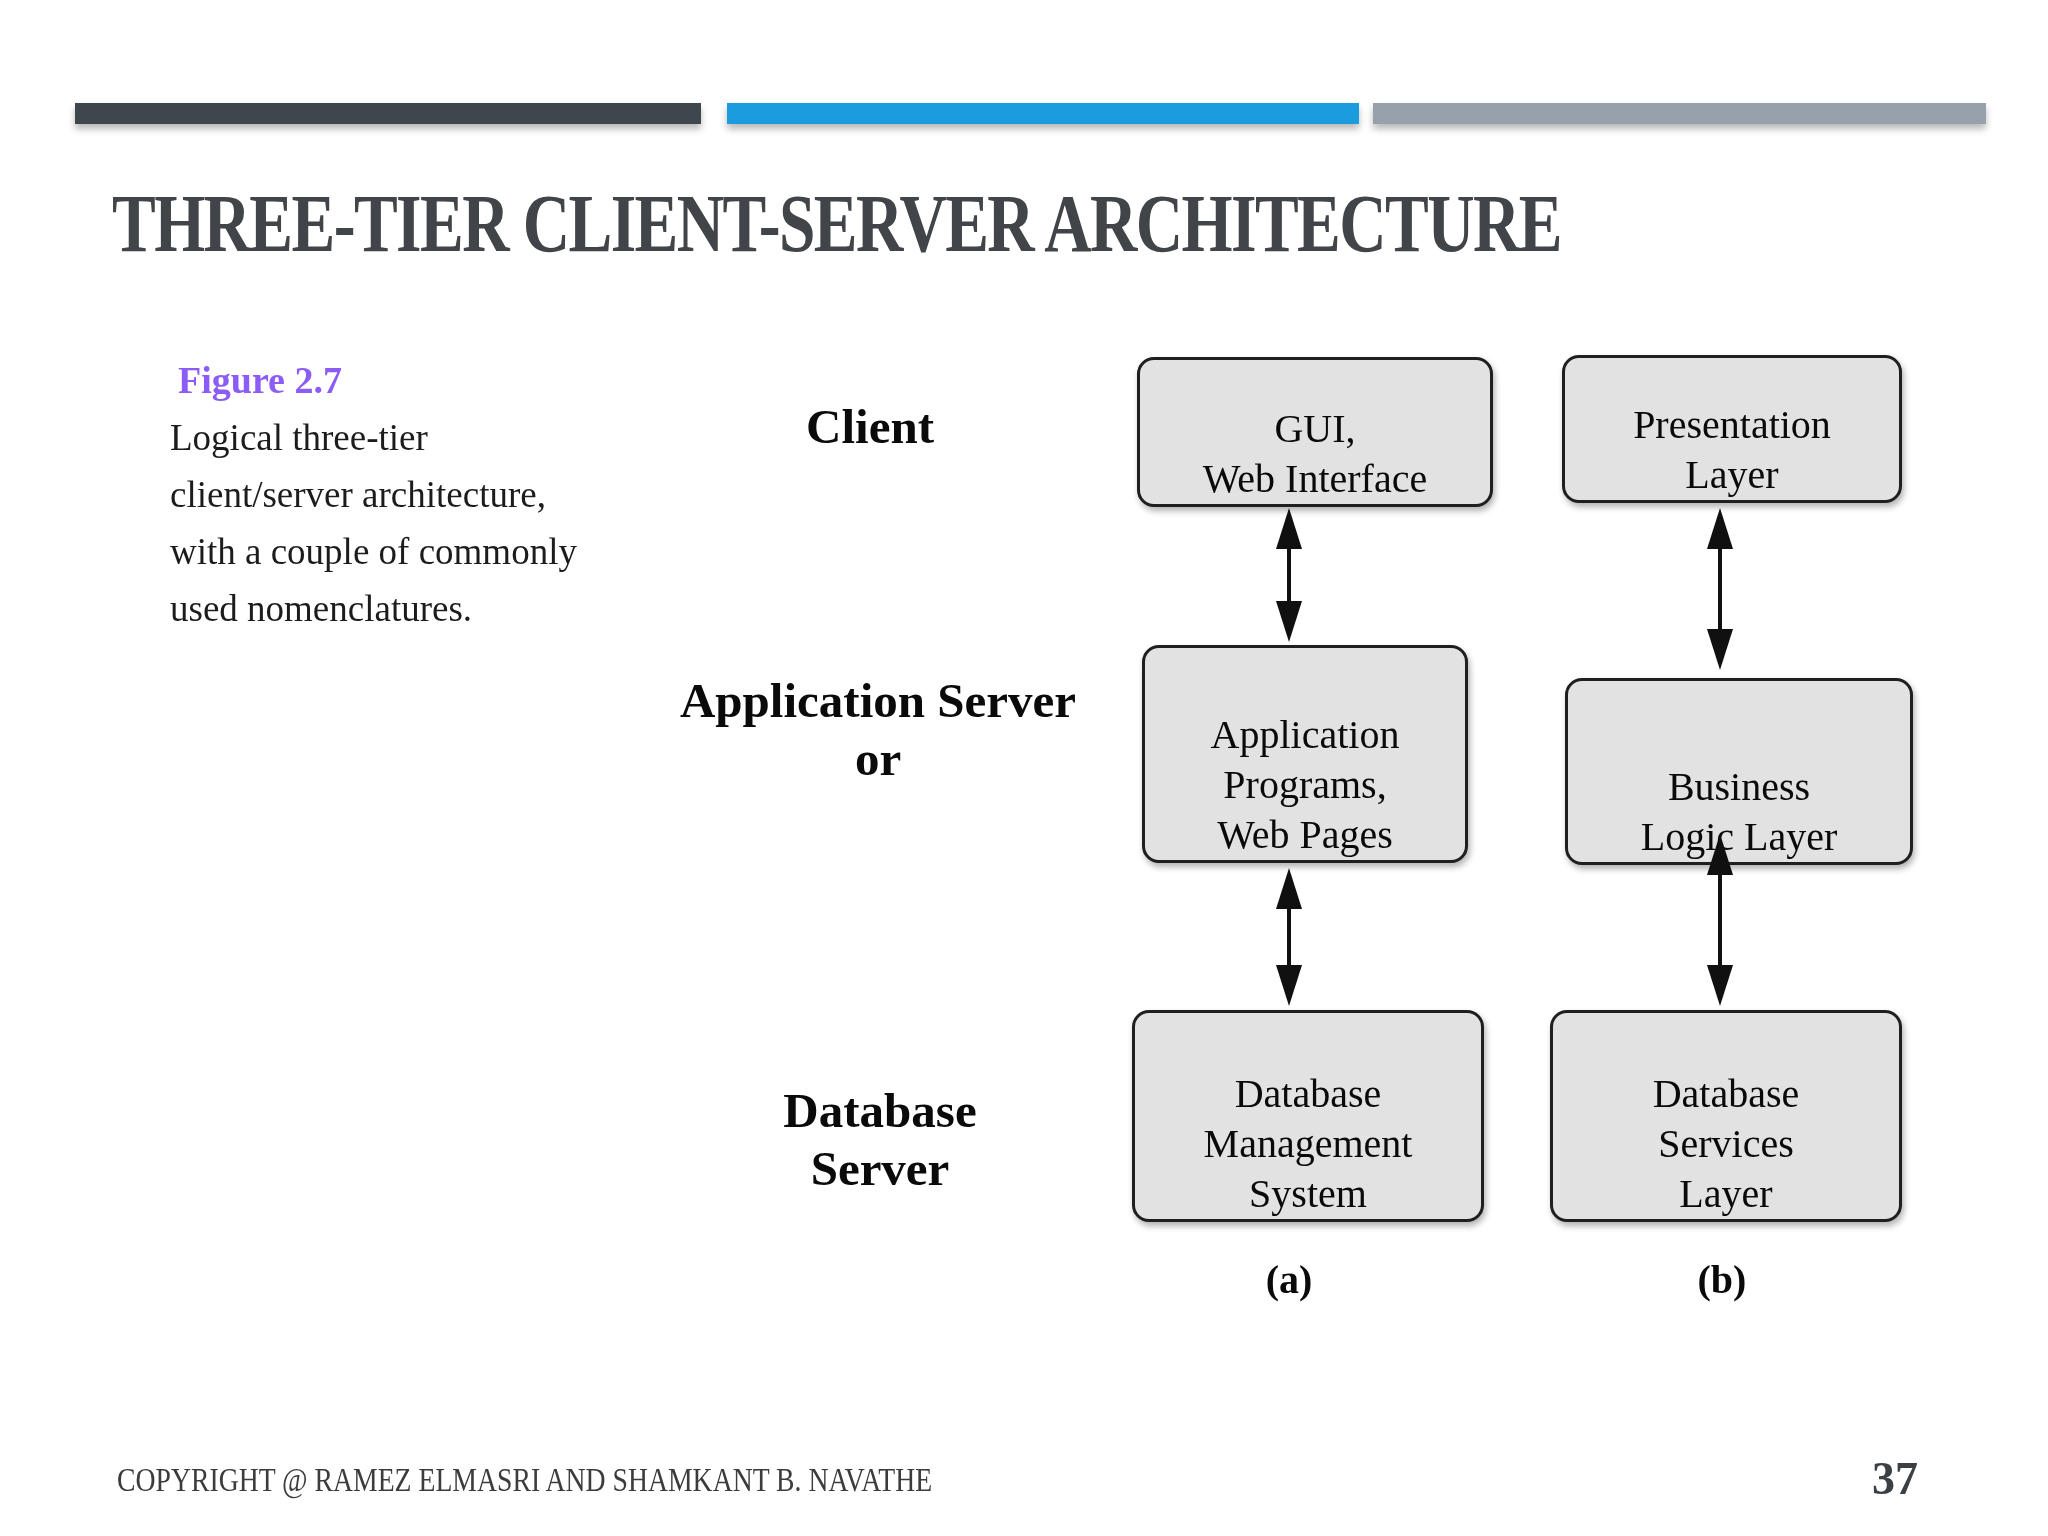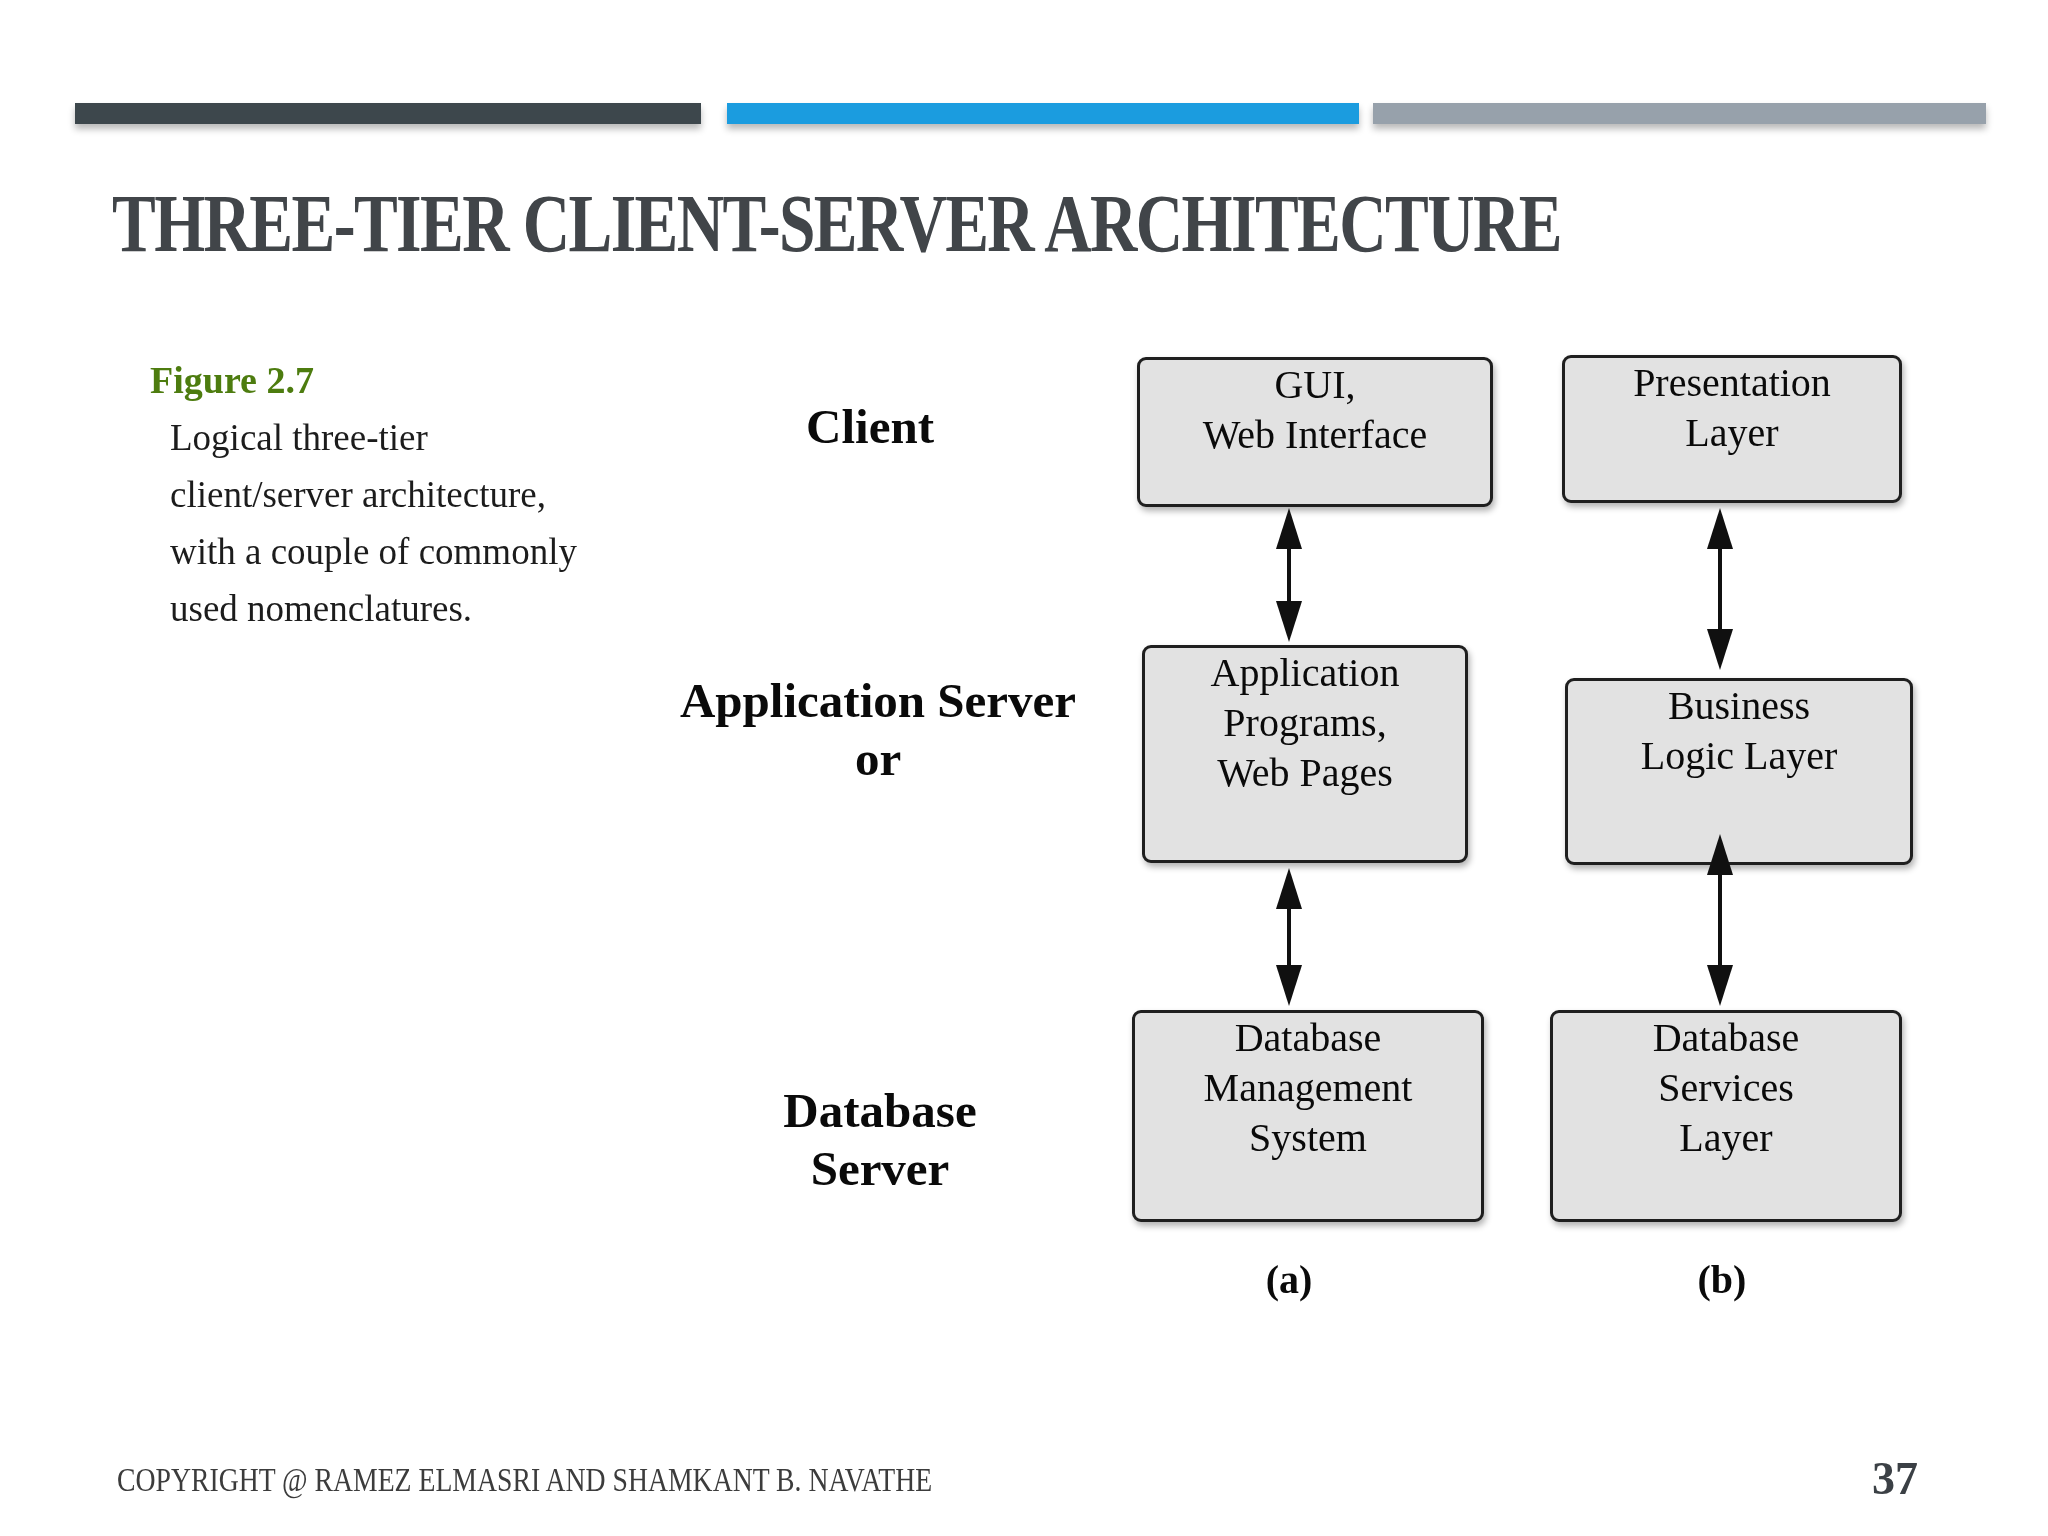--- a/index.html
+++ b/index.html
@@ -17,36 +17,36 @@
   
   .title {
     position:absolute; left:112px; top:183px; margin:0;
     font-size:82px; font-weight:bold; color:#414549;
     letter-spacing:-2px; white-space:nowrap;
     transform:scaleX(0.80); transform-origin:left top; line-height:1.0;
   }
 
   
   .caption { position:absolute; left:150px; top:352px; color:#1c1c1c; }
-  .caption-heading { font-size:38px; font-weight:bold; line-height:57px; color:#4d7c0f; }
+  .caption-heading { font-size:38px; font-weight:bold; line-height:57px; color:#8b5cf6;margin-left:28px; }
   .caption-line { font-size:37px; line-height:57px;margin-left:20px; }
 
   
   .row-label { position:absolute; text-align:center; font-weight:bold; color:#0a0a0a; }
   .row-label div { font-size:49px; line-height:58px; }
   .label-client   { left:770px; top:398px;  width:200px; }
   .label-appserver{ left:678px; top:672px;  width:400px; }
   .label-dbserver { left:780px; top:1082px; width:200px; }
 
   
   .box {
     position:absolute; background:#e2e2e2;
-    border:3px solid #1f1f1f; border-radius:9px;
+    border:3px solid #1f1f1f; border-radius:17px;
     box-shadow:2px 4px 6px rgba(0,0,0,.30);
-    display:flex; flex-direction:column; justify-content:flex-start; align-items:center;
+    display:flex; flex-direction:column; justify-content:flex-end; align-items:center;
     color:#0a0a0a; text-align:center; box-sizing:border-box;
   }
   .box span { font-size:40px; line-height:50px; }
   .box-a1 { left:1137px; top:357px;  width:356px; height:150px; }
   .box-b1 { left:1562px; top:355px;  width:340px; height:148px; }
   .box-a2 { left:1142px; top:645px;  width:326px; height:218px; }
   .box-b2 { left:1565px; top:678px;  width:348px; height:187px; }
   .box-a3 { left:1132px; top:1010px; width:352px; height:212px; }
   .box-b3 { left:1550px; top:1010px; width:352px; height:212px; }
 

